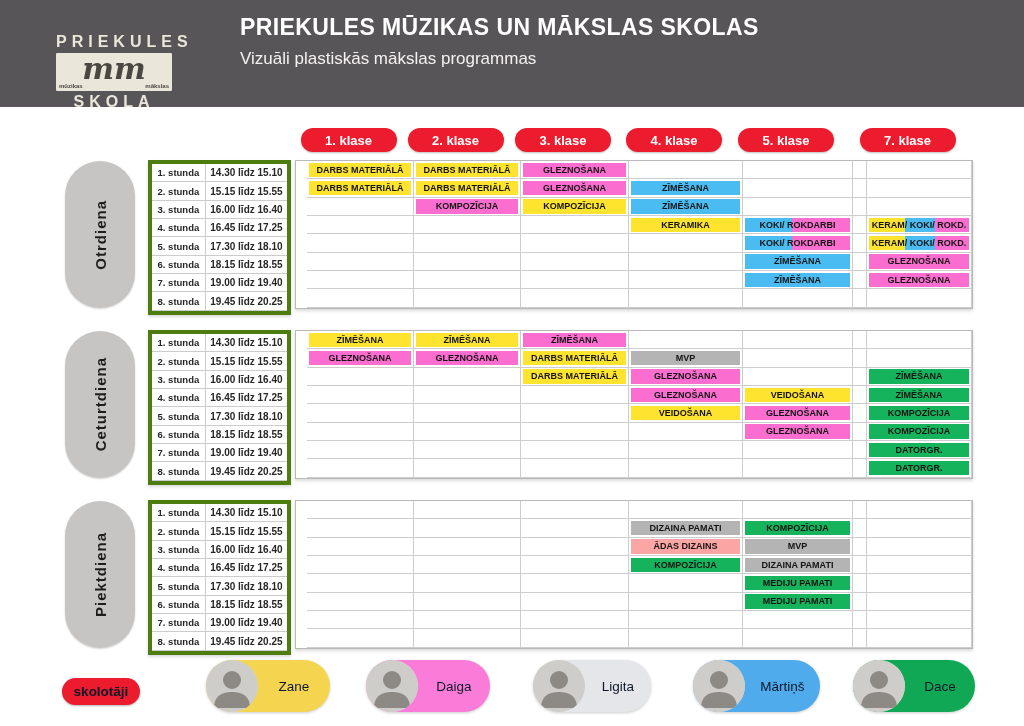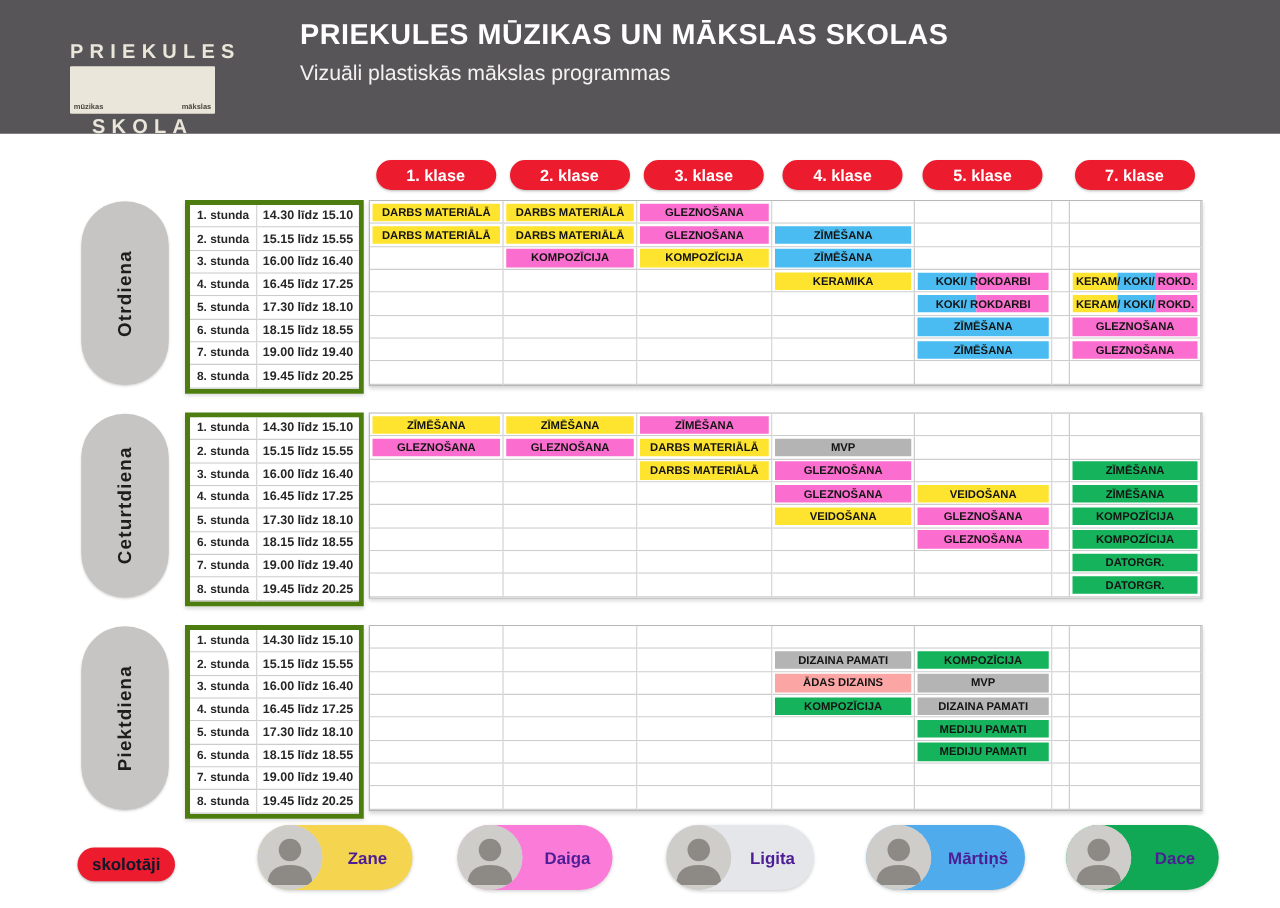--- a/index.html
+++ b/index.html
@@ -32,47 +32,48 @@
   .day-capsule span{writing-mode:vertical-rl;transform:rotate(180deg);font-size:15px;font-weight:bold;
                     color:#1d1d1d;letter-spacing:1px;}
   .period-table{position:absolute;left:148px;top:0;width:143px;border:4px solid #4d7c0f;background:#ffffff;
                 box-shadow:0 2px 3px rgba(0,0,0,.15);box-sizing:border-box;}
   .period-row{display:flex;height:18.35px;box-sizing:border-box;}
   .p-cell{box-sizing:border-box;border-right:1px solid #cccccc;border-bottom:1px solid #cccccc;
           display:flex;align-items:center;justify-content:center;font-weight:bold;color:#262626;background:#fff;}
   .p-label{width:57px;font-size:9.5px;}
   .p-time{width:86px;font-size:10px;border-right:none;}
   .grid{position:absolute;left:295px;top:0;border:1px solid #b9b9b9;background:#ffffff;
-        box-shadow:0 2px 3px rgba(0,0,0,.15);display:grid;box-sizing:content-box;}
+        box-shadow:0 2px 3px rgba(0,0,0,.15);display:grid;box-sizing:content-box;padding-left:11px;}
   .cell{box-sizing:border-box;border-right:1px solid #cdcdcd;border-bottom:1px solid #cdcdcd;
         position:relative;background:#ffffff;}
   .fill{position:absolute;left:2px;right:2px;top:1.5px;bottom:1.5px;display:flex;align-items:center;
         justify-content:center;font-size:9px;font-weight:bold;color:#141414;white-space:nowrap;overflow:hidden;}
   .fill .seg{height:100%;}
   .fill .segtxt{position:absolute;left:0;right:0;text-align:center;}
 
   
   .teachers-label{position:absolute;left:62px;top:678px;width:78px;height:27px;border-radius:14px;background:#EC1B2E;
                   color:#0f172a;font-size:13.5px;font-weight:bold;display:flex;align-items:center;justify-content:center;
                   box-shadow:0 1px 2px rgba(0,0,0,.3);}
   .teacher-pill{position:absolute;top:660px;height:52px;border-radius:26px;display:flex;align-items:center;
                 box-shadow:0 1px 3px rgba(0,0,0,.2);}
   .avatar{width:52px;height:52px;border-radius:50%;background:#d9d7d4;flex:0 0 52px;overflow:hidden;position:relative;}
   .avatar svg{position:absolute;left:0;top:0;}
-  .teacher-name{flex:1;text-align:center;font-size:13.5px;font-weight:bold;color:#4c1d95;}
+  .teacher-name{flex:1;text-align:center;font-size:13.5px;font-weight:normal;color:#0f172a;}
 </style>
 </head>
 <body>
 
 <div class="page">
 
   <div class="header">
     <div class="logo">
       <div class="logo-top">PRIEKULES</div>
       <div class="logo-box">
+        <div class="logo-mm">mm</div>
         <div class="logo-sub">
           <span>mūzikas</span>
           <span>mākslas</span>
         </div>
       </div>
       <div class="logo-bottom">SKOLA</div>
     </div>
     <div class="title">PRIEKULES MŪZIKAS UN MĀKSLAS SKOLAS</div>
     <div class="subtitle">Vizuāli plastiskās mākslas programmas</div>
   </div>

